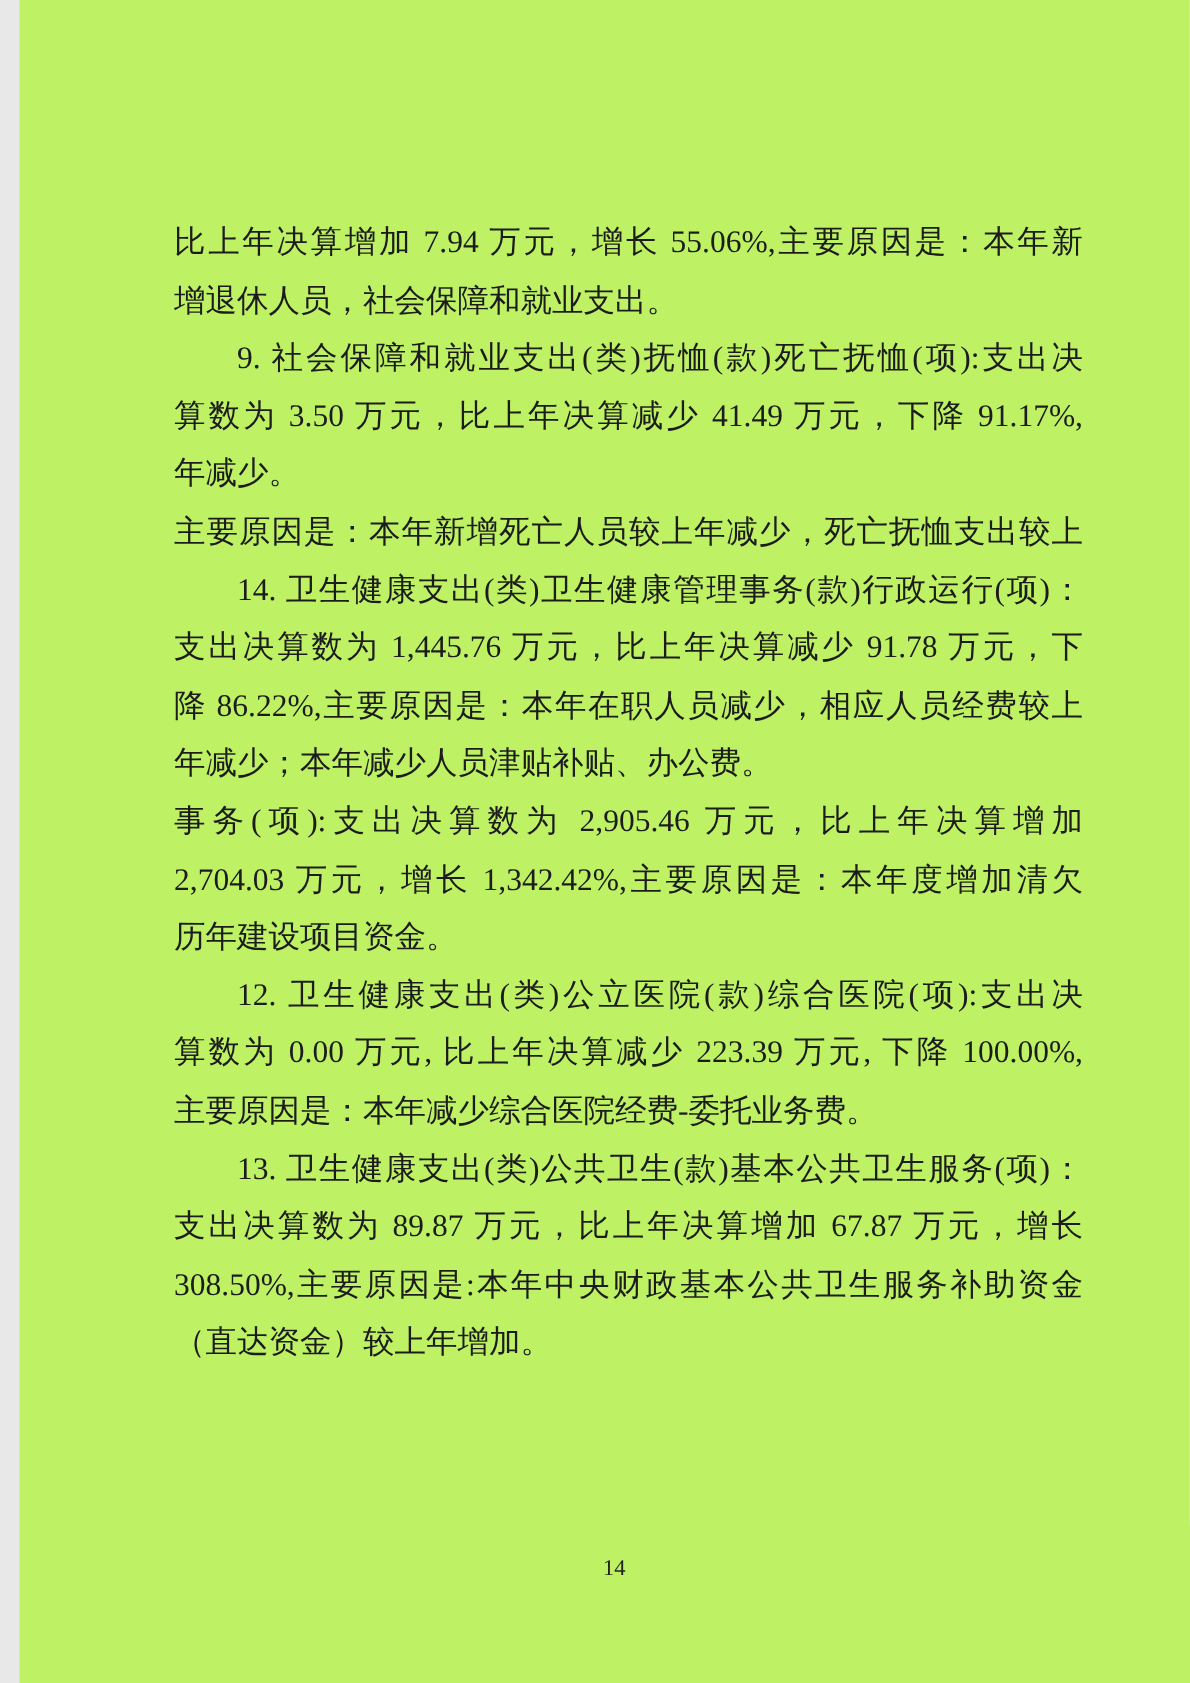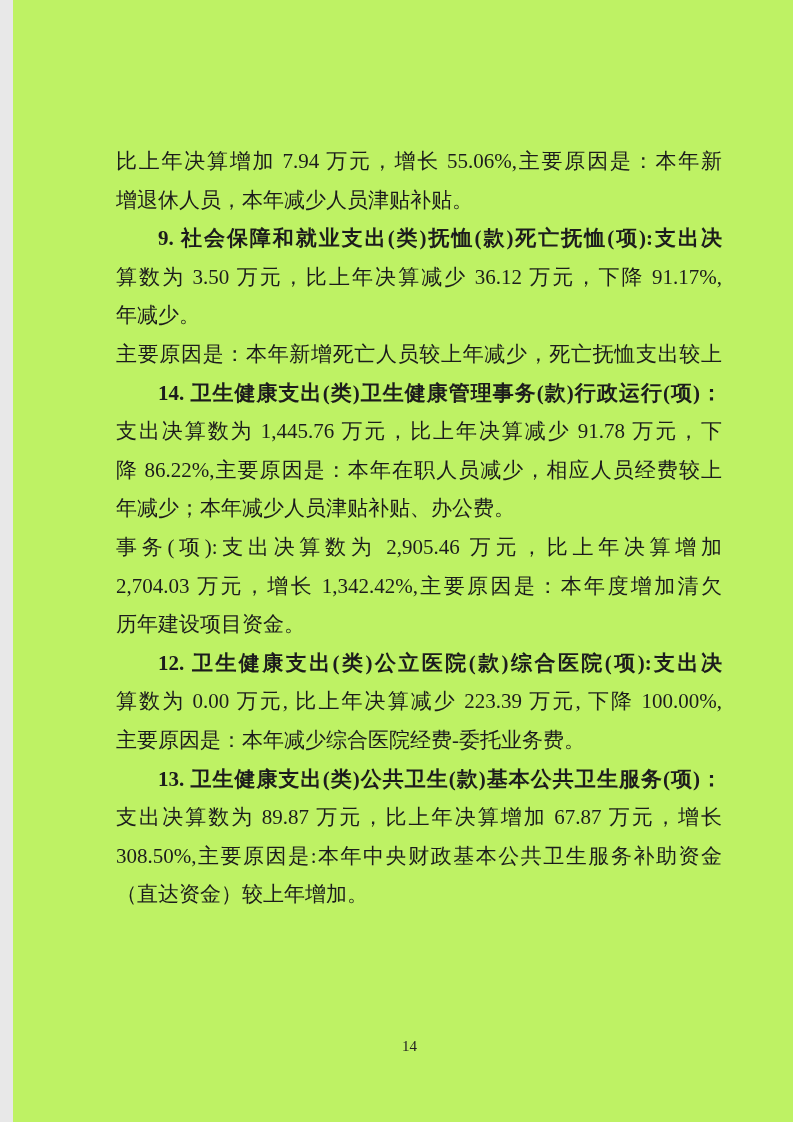--- a/index.html
+++ b/index.html
@@ -33,46 +33,45 @@
     height: 38.6px;
     text-align: justify;
     text-align-last: justify;
     overflow: hidden;
   }
   .line.last {
     text-align-last: left;
   }
   .line.indent {
     text-indent: 42px;
-    font-weight: bold;
   }
   .footer {
     position: absolute;
     top: 1036px;
     left: 0;
     width: 793px;
     text-align: center;
     color: #222222;
     font-size: 15px;
     line-height: 20px;
     font-family: "Liberation Serif", "DejaVu Serif", serif;
   }
 </style>
 </head>
 <body>
 
 <div class="page">
   <div class="content" id="doc-content">
       <div class="para">
         <div class="line">比上年决算增加 7.94 万元，增长 55.06%,主要原因是：本年新</div>
-        <div class="line last">增退休人员，本年减少人员津贴补贴。</div>
+        <div class="line last">增退休人员，社会保障和就业支出。</div>
       </div>
       <div class="para">
         <div class="line indent">9. 社会保障和就业支出(类)抚恤(款)死亡抚恤(项):支出决</div>
-        <div class="line">算数为 3.50 万元，比上年决算减少 36.12 万元，下降 91.17%,</div>
+        <div class="line">算数为 3.50 万元，比上年决算减少 41.49 万元，下降 91.17%,</div>
         <div class="line last">年减少。</div>
         <div class="line">主要原因是：本年新增死亡人员较上年减少，死亡抚恤支出较上</div>
       </div>
       <div class="para">
         <div class="line indent">14. 卫生健康支出(类)卫生健康管理事务(款)行政运行(项)：</div>
         <div class="line">支出决算数为 1,445.76 万元，比上年决算减少 91.78 万元，下</div>
         <div class="line">降 86.22%,主要原因是：本年在职人员减少，相应人员经费较上</div>
         <div class="line last">年减少；本年减少人员津贴补贴、办公费。</div>
       </div>
       <div class="para">

